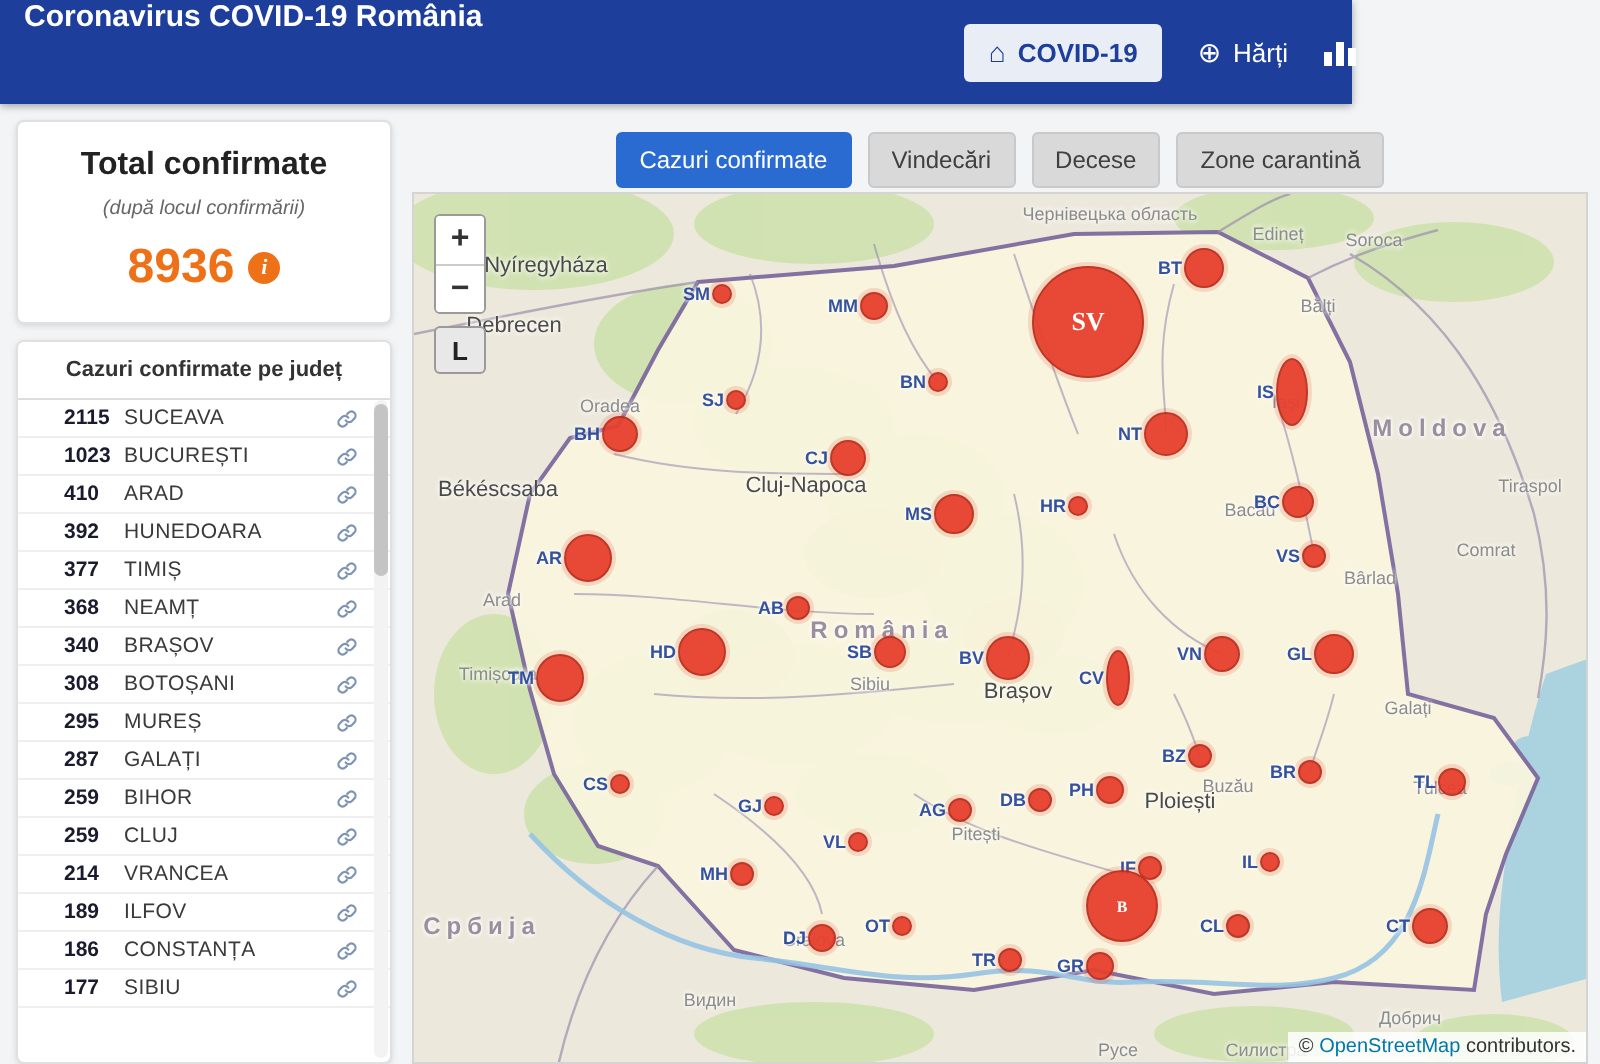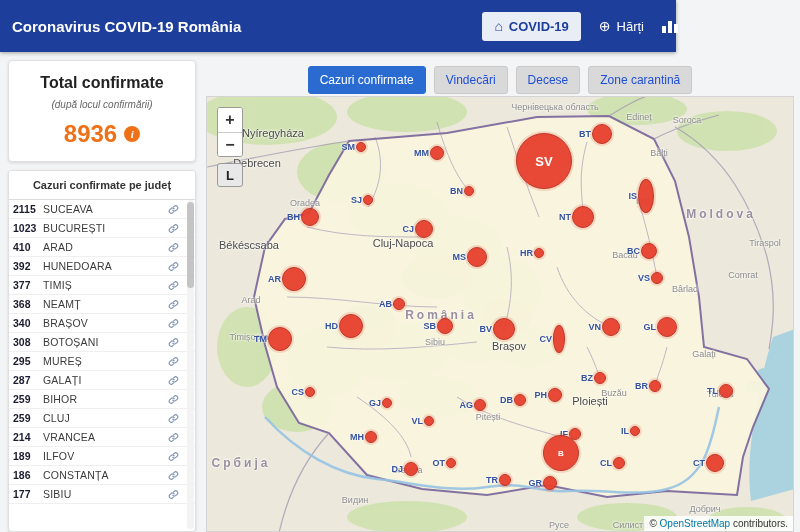--- a/index.html
+++ b/index.html
@@ -1,21 +1,21 @@
 <!DOCTYPE html>
 <html><head>
 <meta charset="utf-8">
 <style>
   * { margin:0; padding:0; box-sizing:border-box; }
   html,body { width:800px; height:532px; overflow:hidden; }
   body { font-family:"Liberation Sans", sans-serif; background:#f3f4f6; position:relative; }
 
   
   .header { position:absolute; top:0; left:0; width:676px; height:52px; background:#1d3e9b;
-            display:flex; align-items:center; justify-content:space-between; padding:0 12px;
+            display:flex; justify-content:space-between; padding:0 12px;
             box-shadow:0 1px 4px rgba(0,0,0,.35); z-index:20; }
   .header-title { color:#ffffff; font-weight:bold; font-size:15px; }
   .header-nav { display:flex; align-items:center; gap:18px; }
   .nav-item { display:flex; align-items:center; gap:6px; color:#ffffff; font-size:13px; cursor:pointer; }
   .nav-item.active { background:#e9eef6; color:#1d3e9b; padding:7px 12px; border-radius:3px; font-weight:bold; }
   .nav-item .ic { font-size:14px; line-height:1; }
   .nav-item.active .ic { color:#1d3e9b; }
   .chart-ic { display:flex; align-items:flex-end; gap:2px; height:14px; margin-right:-14px; }
   .chart-ic i { display:block; width:4px; background:#fff; }
   .chart-ic i:nth-child(1){height:7px;} .chart-ic i:nth-child(2){height:12px;} .chart-ic i:nth-child(3){height:9px;}
@@ -29,53 +29,53 @@
   .total-row { display:flex; align-items:center; justify-content:center; gap:7px; margin-top:10px; }
   .total-value { font-size:24px; font-weight:bold; color:#ee7118; }
   .info-ic { width:16px; height:16px; border-radius:50%; background:#ee7118; color:#fff;
              font-size:11px; font-weight:bold; font-style:italic; display:flex; align-items:center;
              justify-content:center; cursor:pointer; font-family:"Liberation Serif", serif; }
 
   .county-card { left:8px; top:170px; width:188px; height:362px; overflow:hidden; }
   .county-header { font-size:11px; font-weight:bold; color:#333; text-align:center;
                    padding:8px 4px; border-bottom:1px solid #ddd; background:#fff; }
   .county-list {}
-  .county-row { display:flex; align-items:center; gap:4px; padding:3px 16px 3px 4px;
+  .county-row { display:flex; align-items:center; gap:4px; padding:3px 16px 3px 23px;
                 border-bottom:1px solid #efefef; font-size:10.5px; cursor:pointer;justify-content:flex-end; }
   .c-count { font-weight:bold; color:#1b1b2f; min-width:26px; }
   .c-name { color:#3a3a3a; letter-spacing:.2px; }
   .link-ic { margin-left:auto; display:flex; align-items:center; cursor:pointer; }
   .v-scroll { position:absolute; right:1px; top:29px; bottom:2px; width:7px; background:#f3f3f3; border-radius:4px; }
   .v-thumb { position:absolute; top:2px; left:0; width:7px; height:86px; background:#c4c4c4; border-radius:4px; cursor:pointer; }
 
   
   .tabs { position:absolute; top:66px; left:206px; width:588px; display:flex; justify-content:center; gap:8px; z-index:15; }
   .tab-btn { font-family:inherit; font-size:12px; padding:6px 11px; border-radius:3px; border:1px solid #c9c9c9;
-             background:#d9d9d9; color:#1d4ed8; cursor:pointer; }
+             background:#d9d9d9; color:#404040; cursor:pointer; }
   .tab-btn.active { background:#2a6bd2; border-color:#2a6bd2; color:#fff; }
 
   
   .map { position:absolute; top:96px; left:206px; width:588px; height:436px; background:#ece8db;
          overflow:hidden; border:1px solid #d4d4d4; }
   .map svg.terrain { position:absolute; left:0; top:0; }
 
   .map-labels, .map-markers { position:absolute; inset:0; }
   .map-label { position:absolute; transform:translate(-50%,-50%); white-space:nowrap; color:#6b6b6b; font-size:10px;
                text-shadow:0 1px 2px rgba(255,255,255,.95), 0 -1px 2px rgba(255,255,255,.95); z-index:3; pointer-events:none; }
   .map-label.city { font-size:11px; color:#4a4a4a; }
   .map-label.tiny { font-size:9px; color:#8c8c8c; }
   .map-label.country { font-size:12px; color:#9a8f9f; font-weight:bold; letter-spacing:3px; }
 
   .marker { position:absolute; border-radius:50%; background:#e8402e; border:1px solid #bb2e1e;
             box-shadow:0 0 0 2px rgba(232,64,46,.18); opacity:.95; z-index:5; cursor:pointer; }
   .marker .m-code { position:absolute; right:100%; top:50%; transform:translateY(-50%); margin-right:2px;
                     color:#2b4a9b; font-weight:bold; font-size:9px;
                     text-shadow:0 0 2px #fff, 0 0 2px #fff; }
   .marker.big { display:flex; align-items:center; justify-content:center; }
-  .marker.big .m-code { position:static; transform:none; margin:0; color:#fff; font-size:inherit; text-shadow:none; }
+  .marker.big .m-code { position:static; transform:none; margin:0; color:#fff; font-size:inherit; text-shadow:none;font-family:Liberation Serif, serif; }
 
   .zoom-ctl { position:absolute; left:10px; top:10px; z-index:10; width:26px; border:1px solid #9a9a9a;
               border-radius:3px; overflow:hidden; background:#fff; }
   .zoom-btn { width:100%; height:24px; background:#fff; border:none; font-size:16px; font-weight:bold;
               color:#333; cursor:pointer; display:block; }
   .zoom-btn + .zoom-btn { border-top:1px solid #ccc; }
   .layers-ctl { position:absolute; left:10px; top:66px; z-index:10; width:26px; height:24px; background:#e8e8e8;
                 border:1px solid #9a9a9a; border-radius:3px; font-size:13px; font-weight:bold; color:#222;
                 display:flex; align-items:center; justify-content:center; cursor:pointer; }
 

